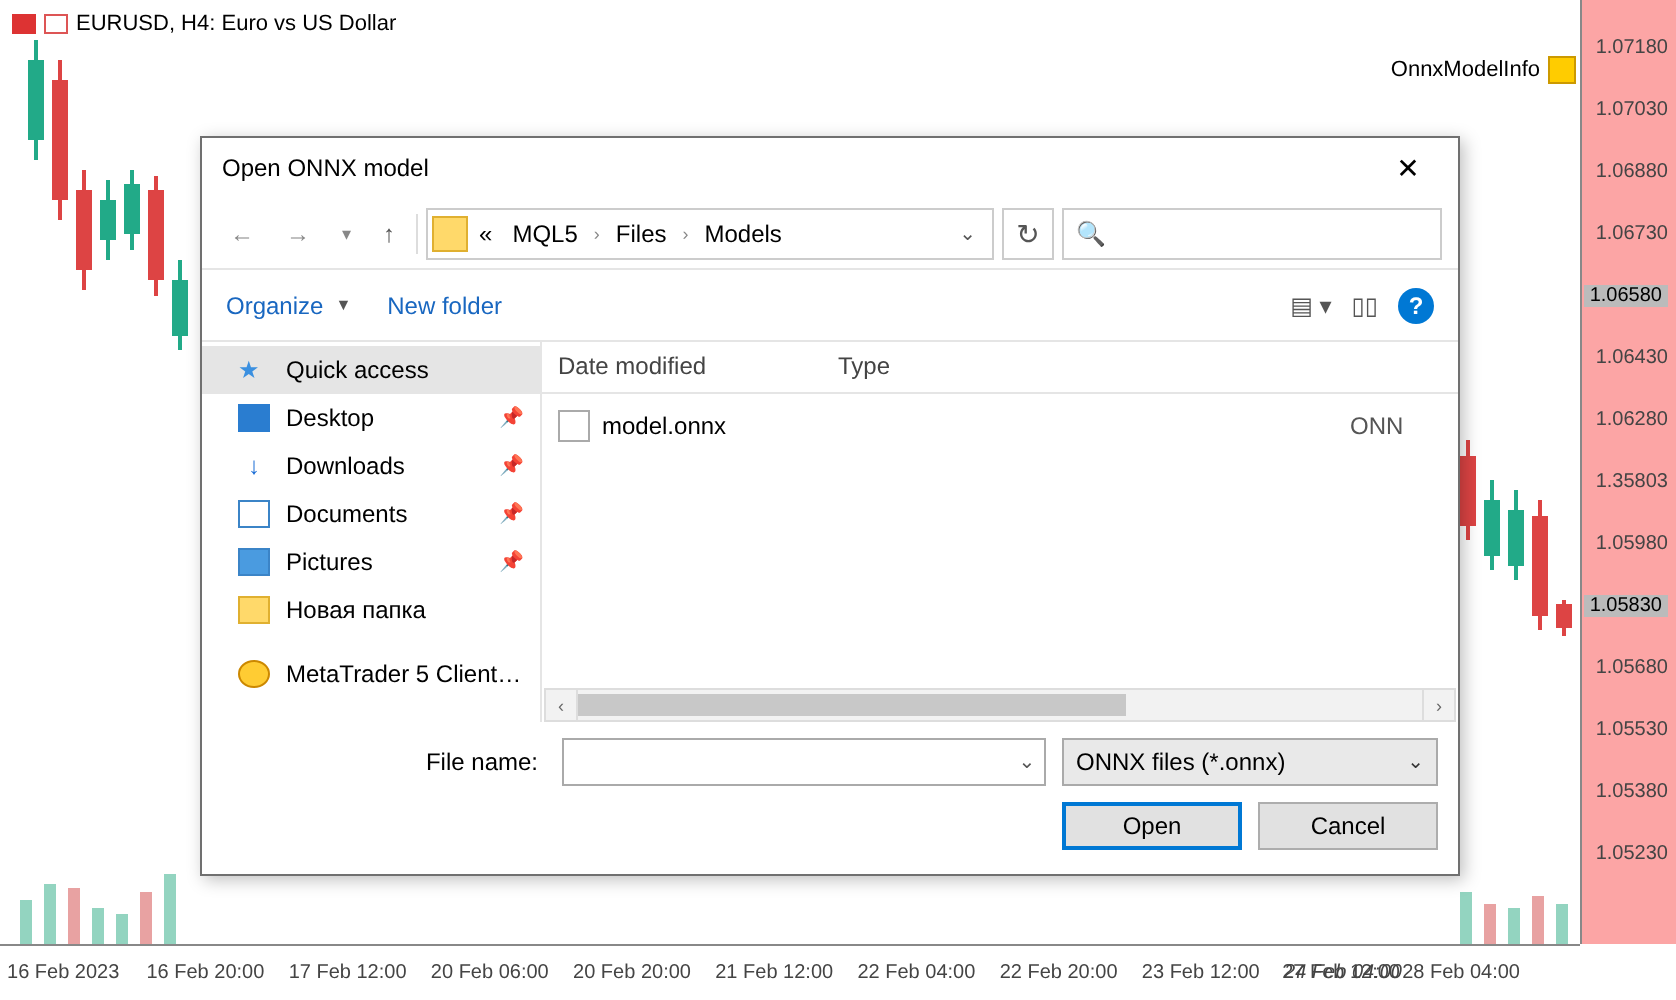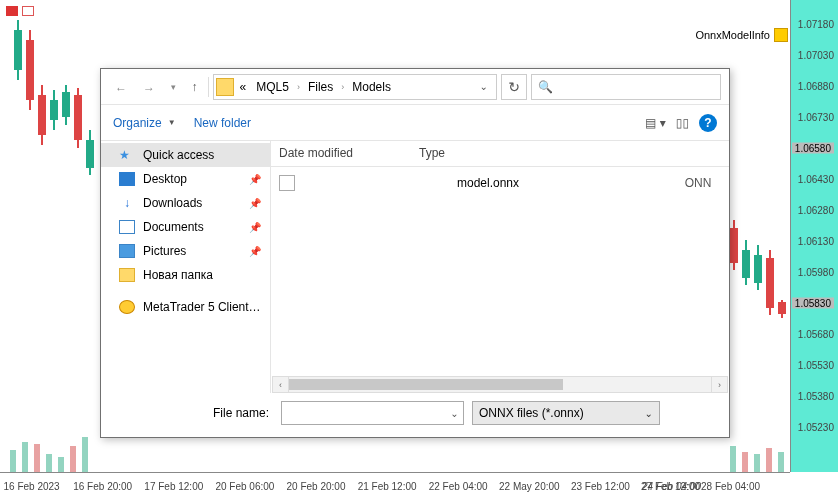--- a/index.html
+++ b/index.html
@@ -5,21 +5,21 @@
 * { box-sizing: border-box; margin: 0; padding: 0; font-family: "Segoe UI", Tahoma, sans-serif; }
 body { width: 838px; height: 500px; background: #fff; position: relative; overflow: hidden; }
 
 
 .chart-area { position: absolute; inset: 0; background: #fff; }
 .chart-title { position: absolute; top: 6px; left: 6px; font-size: 11px; color: #000; display: flex; align-items: center; gap: 4px; }
 .chart-title .ic1 { width: 12px; height: 10px; background: #d33; display: inline-block; }
 .chart-title .ic2 { width: 12px; height: 10px; border: 1px solid #d55; display: inline-block; }
 .script-tag { position: absolute; top: 28px; right: 50px; font-size: 11px; color: #000; display: flex; align-items: center; gap: 4px; }
 .script-tag .si { width: 14px; height: 14px; background: #fc0; border: 1px solid #c90; }
-.y-axis { position: absolute; right: 0; top: 0; bottom: 28px; width: 48px; border-left: 1px solid #888; background: #5eead4; }
+.y-axis { position: absolute; right: 0; top: 0; bottom: 28px; width: 48px; border-left: 1px solid #888; background: #fca5a5; }
 .y-tick { position: absolute; right: 4px; font-size: 10px; color: #444; transform: translateY(-50%); }
 .y-tick.hl { background: #bbb; color: #000; padding: 0 3px; }
 .x-axis { position: absolute; left: 0; right: 48px; bottom: 0; height: 28px; border-top: 1px solid #888; display: flex; align-items: center; font-size: 10px; color: #444; }
 .x-axis span { position: absolute; white-space: nowrap; transform: translateX(-50%); }
 .candles { position: absolute; inset: 0 48px 28px 0; }
 .candle { position: absolute; width: 8px; }
 .candle .wick { position: absolute; left: 3px; width: 2px; background: currentColor; }
 .candle .body { position: absolute; left: 0; width: 8px; background: currentColor; }
 .candle.red { color: #d44; }
 .candle.green { color: #2a8; }
@@ -65,50 +65,51 @@
 .ico.fold { background: #ffd96a; border: 1px solid #e0b030; }
 .ico.mt { background: #ffcc33; border-radius: 50%; border: 1px solid #cc8800; }
 
 .file-pane { flex: 1; display: flex; flex-direction: column; font-size: 12px; min-width: 0; }
 .headers { display: flex; height: 26px; border-bottom: 1px solid #e5e5e5; color: #444; }
 .headers div { padding: 5px 8px; }
 .col-name { flex: 1; position: relative; }
 .col-name::after { content: "^"; position: absolute; left: 50%; top: -2px; font-size: 9px; color: #888; }
 .col-date { width: 140px; }
 .col-type { width: 46px; }
-.files { flex: 1; overflow: hidden; padding: 4px 0; text-align: center; }
+.files { flex: 1; overflow: hidden; padding: 4px 0; }
 .file-row { display: flex; align-items: center; height: 24px; padding: 0 8px; }
 .file-row .fic { width: 16px; height: 16px; border: 1px solid #aaa; background: #fff; margin-right: 6px; }
 .file-row .fname { flex: 1; }
 .file-row .fdate { width: 140px; color: #555; }
 .file-row .ftype { width: 46px; color: #555; }
 .hscroll { height: 17px; display: flex; align-items: center; padding: 0 1px; }
 .hscroll .ar { width: 17px; height: 17px; display: flex; align-items: center; justify-content: center; color: #666; font-size: 9px; border: 1px solid #ddd; background:#f2f2f2;}
 .hscroll .track { flex: 1; height: 17px; background: #f2f2f2; border-top:1px solid #ddd; border-bottom:1px solid #ddd; position: relative; }
 .hscroll .thumb { position: absolute; left: 0; top: 2px; height: 11px; width: 65%; background: #c8c8c8; }
 
-.bottom { padding: 8px 10px 12px 12px; display: flex; gap: 8px; font-size: 12px; }
+.bottom { padding: 8px 10px 12px 12px; display: flex; flex-direction: column; gap: 8px; font-size: 12px; }
 .row1 { display: flex; align-items: center; gap: 8px; }
 .row1 .lbl { width: 160px; text-align: right; padding-right: 4px; }
 .row1 .fname-box { flex: 1; border: 1px solid #aaa; height: 24px; display: flex; align-items: center; }
 .row1 .fname-box input { flex:1; border:none; outline:none; padding:0 4px; font-size:12px;}
 .row1 .fname-box .dd { width: 18px; text-align: center; color: #555; font-size: 10px; border-left:1px solid transparent;}
 .row1 .filter { width: 188px; border: 1px solid #aaa; background: #e9e9e9; height: 24px; display: flex; align-items: center; padding: 0 6px; justify-content: space-between; }
 .row1 .filter .dd { font-size: 10px; color: #333; }
 .row2 { display: flex; justify-content: flex-end; gap: 8px; }
 .btn { width: 90px; height: 24px; border: 1px solid #adadad; background: #e1e1e1; display: flex; align-items: center; justify-content: center; cursor: pointer; }
 .btn.primary { border: 2px solid #0078d4; background: #e1e1e1; }
 </style>
 </head>
 <body>
 
 <div class="chart-area">
   <div class="chart-title">
     <span class="ic1"></span>
     <span class="ic2"></span>
+    <span>EURUSD, H4:  Euro vs US Dollar</span>
   </div>
   <div class="script-tag">
     <span>OnnxModelInfo</span>
     <span class="si"></span>
   </div>
   <div class="candles">
 
     <div class="candle green" style="left:14px;">
         <div class="wick" style="top:20px;height:60px;"></div>
         <div class="body" style="top:30px;height:40px;"></div>
@@ -173,45 +174,49 @@
     <div class="vol green" style="left:778px;height:20px;"></div>
   </div>
   <div class="y-axis">
       <div class="y-tick" style="top: 5%;">1.07180</div>
       <div class="y-tick" style="top: 11.6%;">1.07030</div>
       <div class="y-tick" style="top: 18.2%;">1.06880</div>
       <div class="y-tick" style="top: 24.8%;">1.06730</div>
       <div class="y-tick hl" style="top: 31.3%; margin-left: 22px;">1.06580</div>
       <div class="y-tick" style="top: 37.9%;">1.06430</div>
       <div class="y-tick" style="top: 44.5%;">1.06280</div>
-      <div class="y-tick" style="top: 51.1%;">1.06130</div>
+      <div class="y-tick" style="top: 51.1%;">1.35803</div>
       <div class="y-tick" style="top: 57.6%;">1.05980</div>
       <div class="y-tick hl" style="top: 64.2%;">1.05830</div>
       <div class="y-tick" style="top: 70.8%;">1.05680</div>
       <div class="y-tick" style="top: 77.4%;">1.05530</div>
       <div class="y-tick" style="top: 83.9%;">1.05380</div>
       <div class="y-tick" style="top: 90.5%;">1.05230</div>
     </div>
   <div class="x-axis">
       <span style="left: 4%;">16 Feb 2023</span>
       <span style="left: 13%;">16 Feb 20:00</span>
       <span style="left: 22%;">17 Feb 12:00</span>
       <span style="left: 31%;">20 Feb 06:00</span>
       <span style="left: 40%;">20 Feb 20:00</span>
       <span style="left: 49%;">21 Feb 12:00</span>
       <span style="left: 58%;">22 Feb 04:00</span>
-      <span style="left: 67%;">22 May 20:00</span>
+      <span style="left: 67%;">22 Feb 20:00</span>
       <span style="left: 76%;">23 Feb 12:00</span>
       <span style="left: 85%; font-style: italic;">24 Feb 04:00</span>
       <span style="right: 90px; left: auto; transform: none;">27 Feb 12:00</span>
       <span style="right: 30px; left: auto; transform: none;">28 Feb 04:00</span>
     </div>
 </div>
 
 <div class="dialog">
+  <div class="titlebar">
+    <span>Open ONNX model</span>
+    <span class="close-x">✕</span>
+  </div>
   <div class="navbar">
     <span class="nav-arrow">←</span>
     <span class="nav-arrow">→</span>
     <span class="nav-arrow" style="font-size:9px;">▾</span>
     <span class="nav-up">↑</span>
     <span class="sep"></span>
     <div class="breadcrumb">
       <span class="fold"></span>
       <span class="seg">«</span>
       <span class="seg">MQL5</span>
@@ -301,15 +306,17 @@
       <div class="fname-box">
         <input style="">
         <span class="dd">⌄</span>
       </div>
       <div class="filter">
         <span>ONNX files (*.onnx)</span>
         <span class="dd">⌄</span>
       </div>
     </div>
     <div class="row2">
+      <div class="btn primary">Open</div>
+      <div class="btn">Cancel</div>
     </div>
   </div>
 </div>
 
 </body></html>

